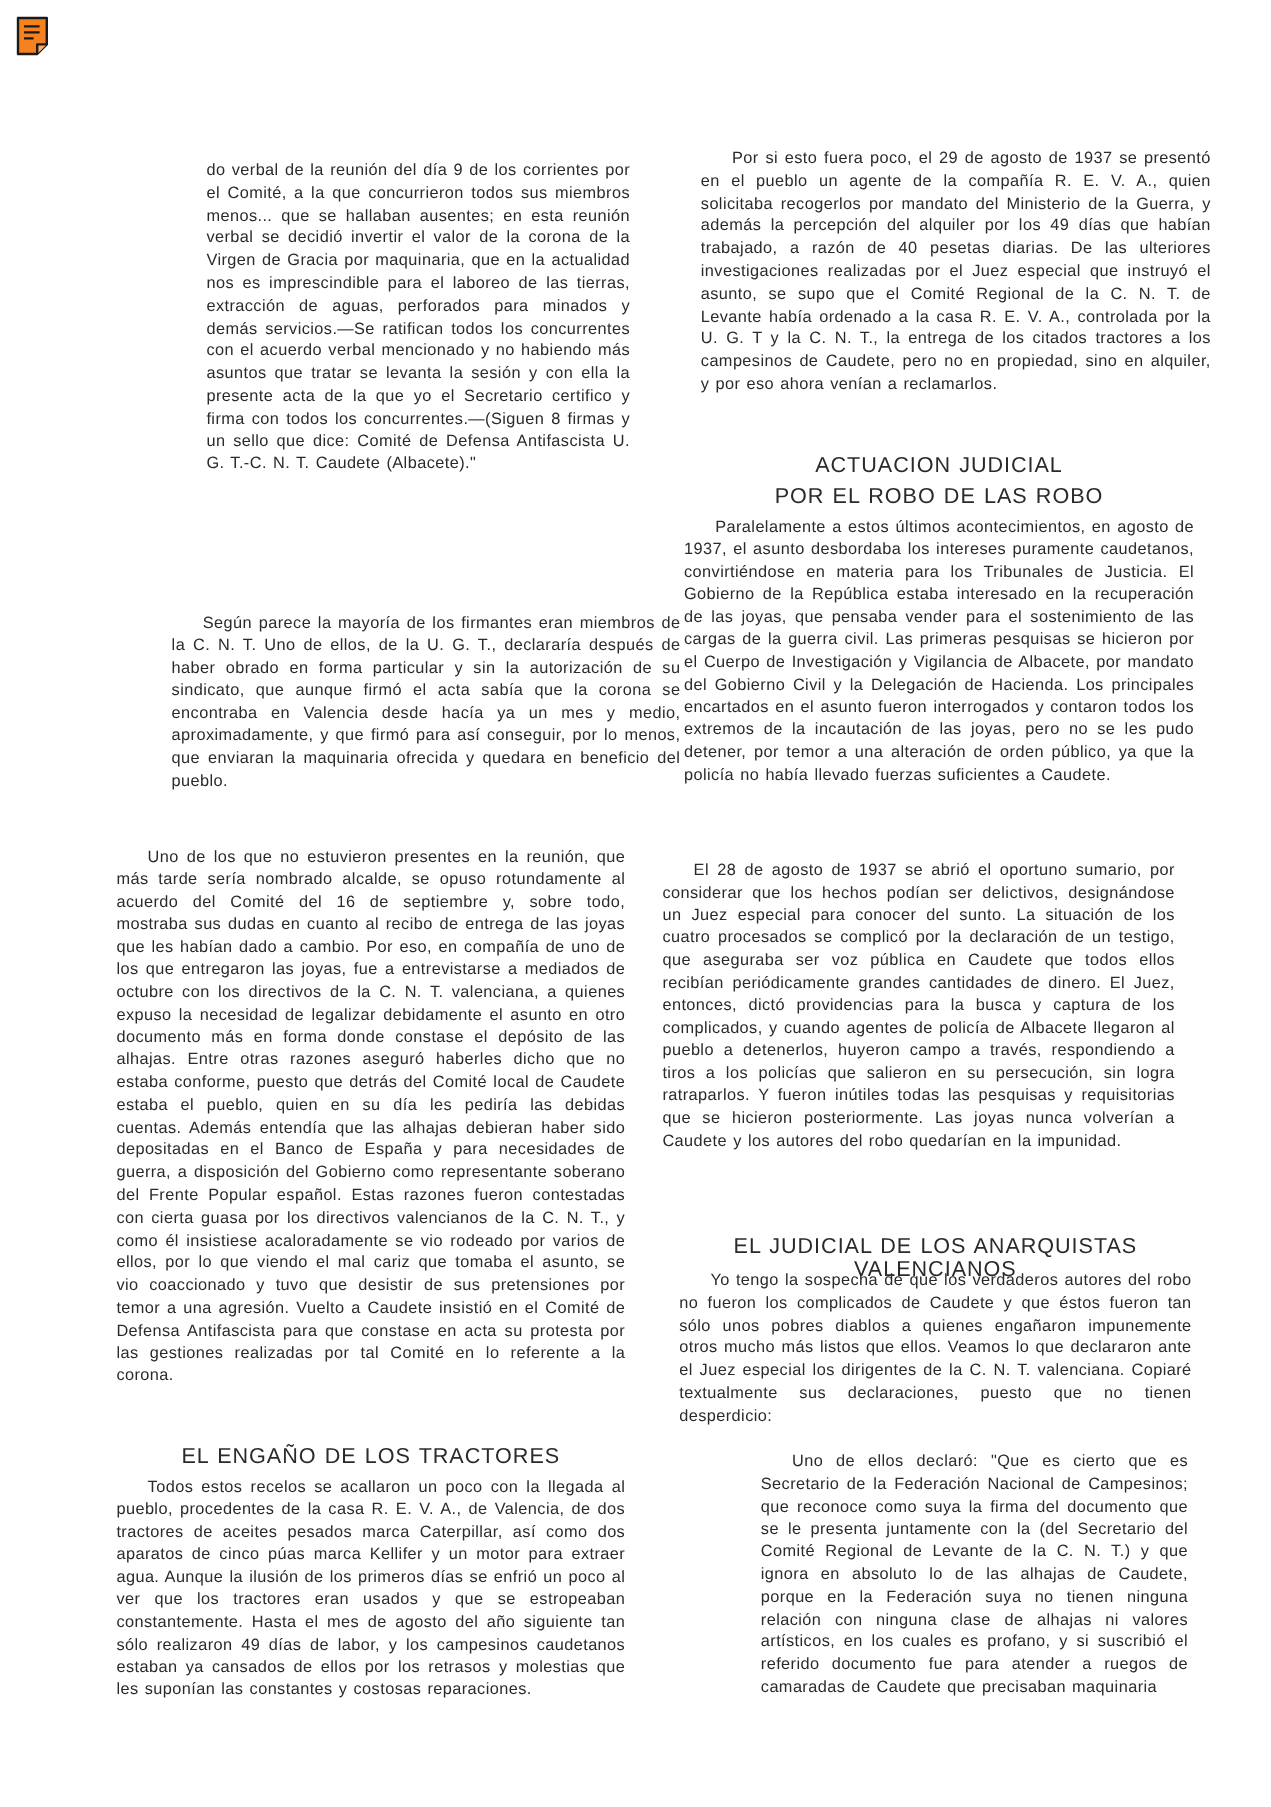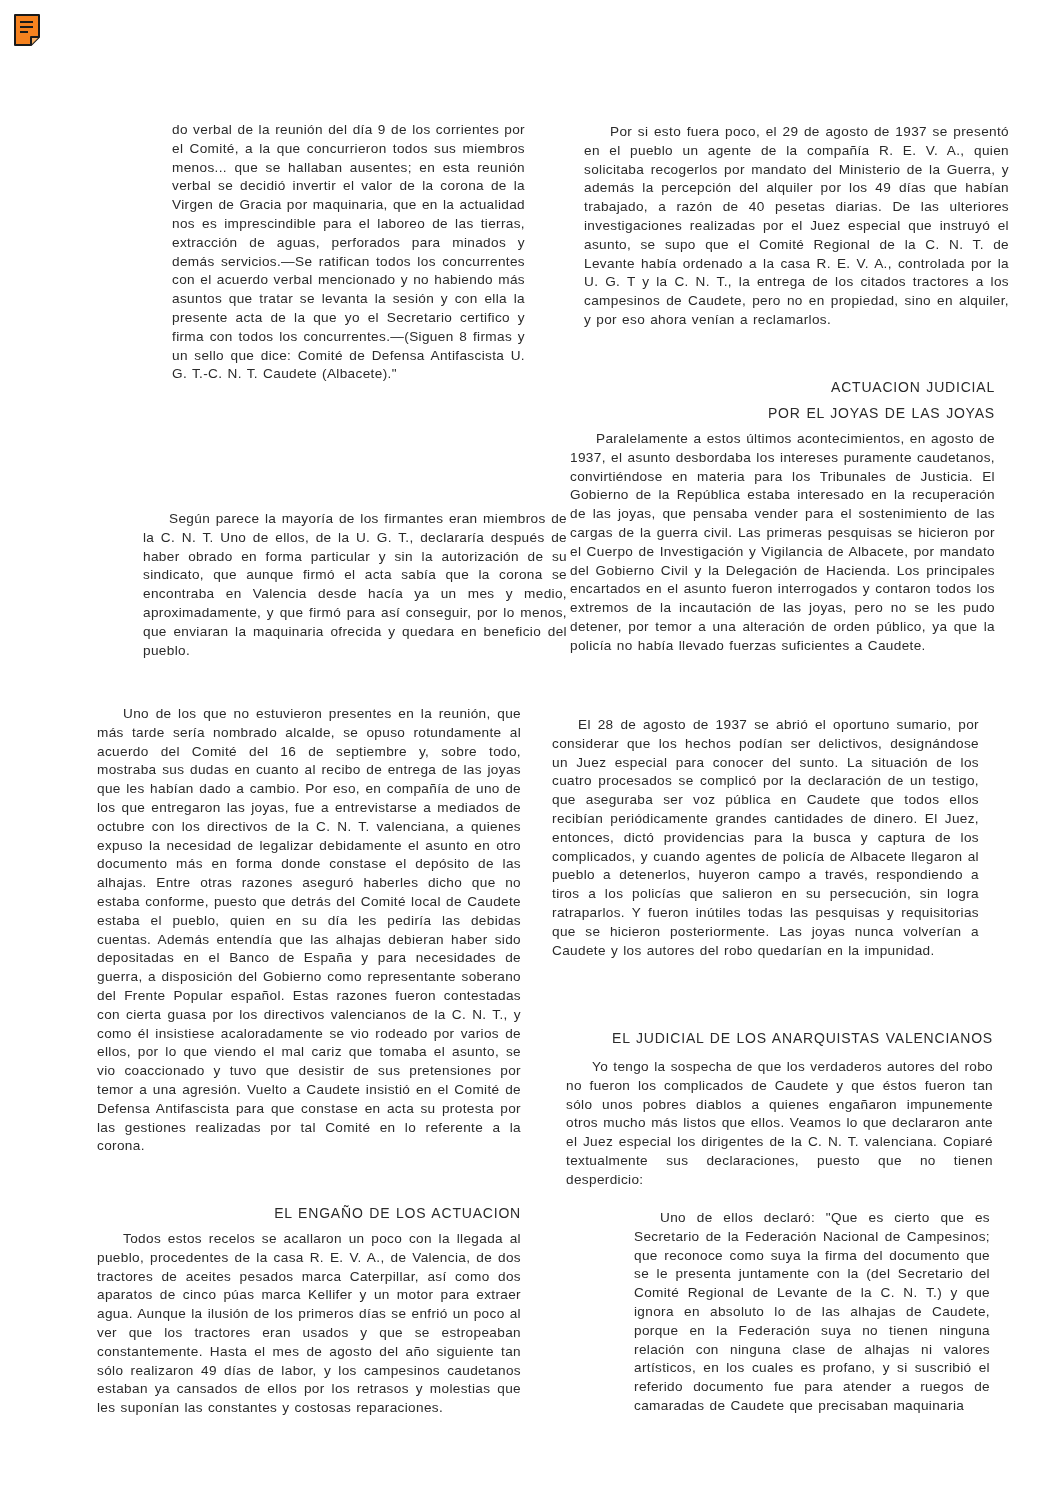--- a/index.html
+++ b/index.html
@@ -27,27 +27,27 @@
       font-size: 13.6px;
       line-height: 18.8px;
       text-align: justify;
       letter-spacing: 0.35px;
       word-spacing: 1px;
     }
     .col p {
       margin: 0;
       text-indent: 26px;
     }
-    .col p.noindent { text-indent: 0; }
+    .col p.noindent { text-indent: 0; margin-top: 12px; }
     .heading {
       margin: 0;
-      font-size: 14px;
+      font-size: 18px;
       letter-spacing: 0.8px;
       font-weight: normal;
-      text-align: right;
+      text-align: center;
       text-indent: 0;
       line-height: 19px;
     }
     #quote-block { left: 172px; top: 121px; width: 353px; }
     #left-p1 { left: 97px; top: 510px; width: 424px; margin-left: 46px; }
     #left-p2 { left: 97px; top: 705px; width: 424px; }
     #left-h1 { left: 97px; top: 1204px; width: 424px; }
     #left-p3 { left: 97px; top: 1230px; width: 424px; }
 
     #right-p1 { left: 584px; top: 123px; width: 425px; }
@@ -78,37 +78,37 @@
 
 <div class="col" id="left-p1">
   <p>Según parece la mayoría de los firmantes eran miembros de la C. N. T. Uno de ellos, de la U. G. T., declararía después de haber obrado en forma particular y sin la autorización de su sindicato, que aunque firmó el acta sabía que la corona se encontraba en Valencia desde hacía ya un mes y medio, aproximadamente, y que firmó para así conseguir, por lo menos, que enviaran la maquinaria ofrecida y quedara en beneficio del pueblo.</p>
 </div>
 
 <div class="col" id="left-p2">
   <p>Uno de los que no estuvieron presentes en la reunión, que más tarde sería nombrado alcalde, se opuso rotundamente al acuerdo del Comité del 16 de septiembre y, sobre todo, mostraba sus dudas en cuanto al recibo de entrega de las joyas que les habían dado a cambio. Por eso, en compañía de uno de los que entregaron las joyas, fue a entrevistarse a mediados de octubre con los directivos de la C. N. T. valenciana, a quienes expuso la necesidad de legalizar debidamente el asunto en otro documento más en forma donde constase el depósito de las alhajas. Entre otras razones aseguró haberles dicho que no estaba conforme, puesto que detrás del Comité local de Caudete estaba el pueblo, quien en su día les pediría las debidas cuentas. Además entendía que las alhajas debieran haber sido depositadas en el Banco de España y para necesidades de guerra, a disposición del Gobierno como representante soberano del Frente Popular español. Estas razones fueron contestadas con cierta guasa por los directivos valencianos de la C. N. T., y como él insistiese acaloradamente se vio rodeado por varios de ellos, por lo que viendo el mal cariz que tomaba el asunto, se vio coaccionado y tuvo que desistir de sus pretensiones por temor a una agresión. Vuelto a Caudete insistió en el Comité de Defensa Antifascista para que constase en acta su protesta por las gestiones realizadas por tal Comité en lo referente a la corona.</p>
 </div>
 
 <div class="col" id="left-h1">
-  <h2 class="heading">EL ENGAÑO DE LOS ACTUACION</h2>
+  <h2 class="heading">EL ENGAÑO DE LOS TRACTORES</h2>
 </div>
 
 <div class="col" id="left-p3">
   <p>Todos estos recelos se acallaron un poco con la llegada al pueblo, procedentes de la casa R. E. V. A., de Valencia, de dos tractores de aceites pesados marca Caterpillar, así como dos aparatos de cinco púas marca Kellifer y un motor para extraer agua. Aunque la ilusión de los primeros días se enfrió un poco al ver que los tractores eran usados y que se estropeaban constantemente. Hasta el mes de agosto del año siguiente tan sólo realizaron 49 días de labor, y los campesinos caudetanos estaban ya cansados de ellos por los retrasos y molestias que les suponían las constantes y costosas reparaciones.</p>
 </div>
 
 <div class="col" id="right-p1">
   <p>Por si esto fuera poco, el 29 de agosto de 1937 se presentó en el pueblo un agente de la compañía R. E. V. A., quien solicitaba recogerlos por mandato del Ministerio de la Guerra, y además la percepción del alquiler por los 49 días que habían trabajado, a razón de 40 pesetas diarias. De las ulteriores investigaciones realizadas por el Juez especial que instruyó el asunto, se supo que el Comité Regional de la C. N. T. de Levante había ordenado a la casa R. E. V. A., controlada por la U. G. T y la C. N. T., la entrega de los citados tractores a los campesinos de Caudete, pero no en propiedad, sino en alquiler, y por eso ahora venían a reclamarlos.</p>
 </div>
 
 <div class="col" id="right-h1">
   <h2 class="heading">ACTUACION JUDICIAL</h2>
 </div>
 
 <div class="col" id="right-h2">
-  <h2 class="heading">POR EL JOYAS DE LAS JOYAS</h2>
+  <h2 class="heading">POR EL ROBO DE LAS ROBO</h2>
 </div>
 
 <div class="col" id="right-p2">
   <p>Paralelamente a estos últimos acontecimientos, en agosto de 1937, el asunto desbordaba los intereses puramente caudetanos, convirtiéndose en materia para los Tribunales de Justicia. El Gobierno de la República estaba interesado en la recuperación de las joyas, que pensaba vender para el sostenimiento de las cargas de la guerra civil. Las primeras pesquisas se hicieron por el Cuerpo de Investigación y Vigilancia de Albacete, por mandato del Gobierno Civil y la Delegación de Hacienda. Los principales encartados en el asunto fueron interrogados y contaron todos los extremos de la incautación de las joyas, pero no se les pudo detener, por temor a una alteración de orden público, ya que la policía no había llevado fuerzas suficientes a Caudete.</p>
 </div>
 
 <div class="col" id="right-p3">
   <p>El 28 de agosto de 1937 se abrió el oportuno sumario, por considerar que los hechos podían ser delictivos, designándose un Juez especial para conocer del sunto. La situación de los cuatro procesados se complicó por la declaración de un testigo, que aseguraba ser voz pública en Caudete que todos ellos recibían periódicamente grandes cantidades de dinero. El Juez, entonces, dictó providencias para la busca y captura de los complicados, y cuando agentes de policía de Albacete llegaron al pueblo a detenerlos, huyeron campo a través, respondiendo a tiros a los policías que salieron en su persecución, sin logra ratraparlos. Y fueron inútiles todas las pesquisas y requisitorias que se hicieron posteriormente. Las joyas nunca volverían a Caudete y los autores del robo quedarían en la impunidad.</p>
 </div>
 

